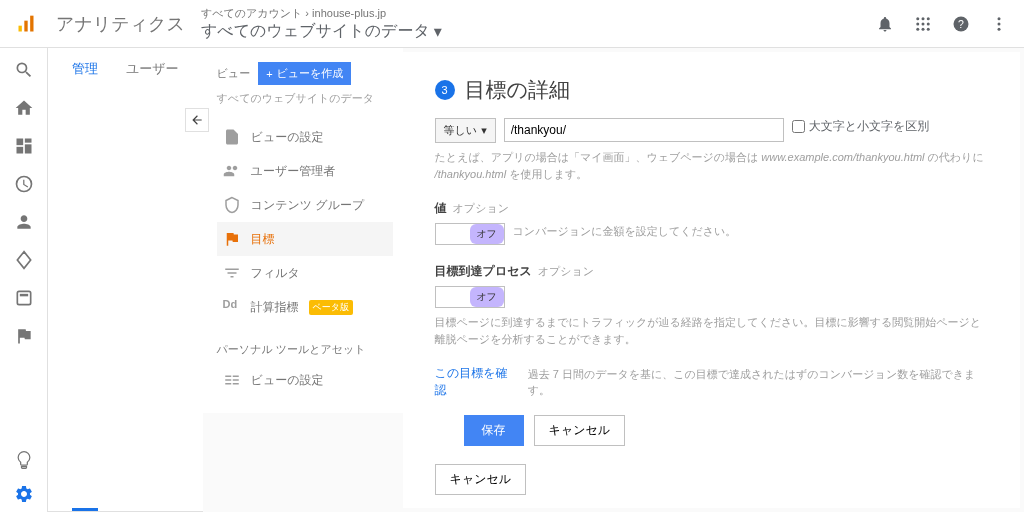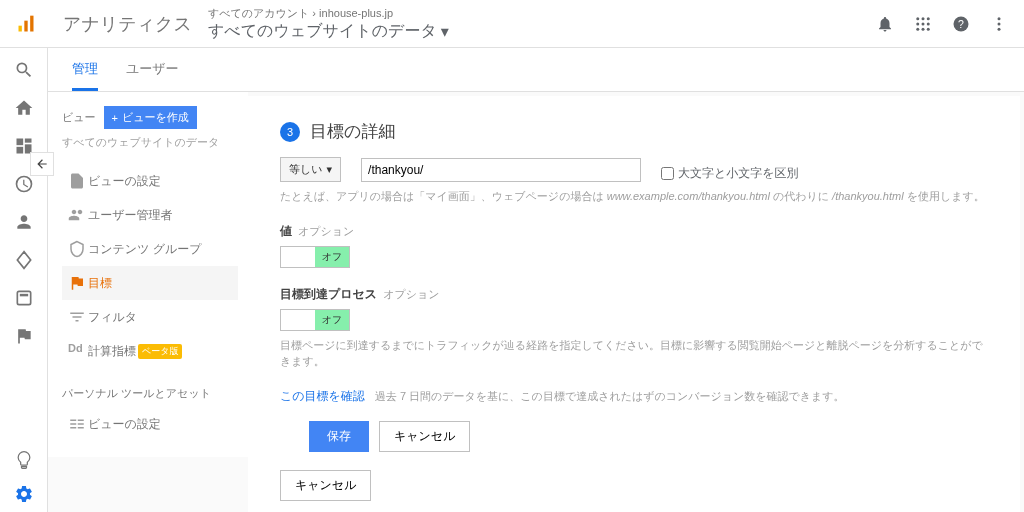--- a/index.html
+++ b/index.html
@@ -1,64 +1,64 @@
 <!DOCTYPE html>
 <html><head>
 <meta charset="utf-8">
 <style>
 * { box-sizing: border-box; margin: 0; padding: 0; }
 body { font-family: Arial, "Hiragino Sans", sans-serif; font-size: 13px; color: #333; background: #fff; width: 1024px; height: 512px; overflow: hidden; }
 .topbar { height: 48px; display: flex; align-items: center; padding: 0 16px; border-bottom: 1px solid #e0e0e0; }
-.logo-area { display: flex; align-items: center; gap: 23px; }
+.logo-area { display: flex; align-items: center; gap: 16px; }
 .logo-icon { width: 20px; height: 20px; }
 .brand { font-size: 18px; color: #757575; margin-left: 4px; margin-right: 16px; }
 .crumb-area { display: flex; flex-direction: column; }
 .crumb-top { font-size: 11px; color: #757575; }
 .crumb-title { font-size: 16px; color: #5f6368; display: flex; align-items: center; gap: 4px; }
 .spacer { flex: 1; }
 .topbar .ticon { width: 18px; height: 18px; margin-left: 20px; fill: #5f6368; cursor: pointer; }
 .shell { display: flex; height: 464px; }
 .rail { width: 48px; border-right: 1px solid #e0e0e0; display: flex; flex-direction: column; align-items: center; padding-top: 12px; }
 .rail-top { flex: 1; display: flex; flex-direction: column; align-items: center; gap: 18px; }
 .rail-bottom { display: flex; flex-direction: column; align-items: center; gap: 14px; padding-bottom: 8px; }
 .ricon { width: 20px; height: 20px; fill: #757575; cursor: pointer; }
 .ricon.gear { fill: #1a73e8; }
 .tabs { display: flex; gap: 28px; padding: 12px 24px 0; border-bottom: 1px solid #e0e0e0; }
 .tab { font-size: 13px; color: #757575; padding-bottom: 10px; cursor: pointer; }
 .tab.active { color: #1a73e8; border-bottom: 3px solid #1a73e8; }
-.content { flex: 1; display: flex; flex-direction: column; }
+.content { flex: 1; display: flex; flex-direction: row; }
 .body { flex: 1; display: flex; background: #fafafa; position: relative; }
 .sidepanel { width: 200px; padding: 14px 10px 0 14px; background: #fff; }
 .view-row { display: flex; align-items: center; gap: 8px; margin-bottom: 6px; }
 .view-label { font-size: 11px; color: #757575; }
 .create-btn { background: #4285f4; color: #fff; font-size: 11px; padding: 4px 8px; border: none; cursor: pointer; display: flex; align-items: center; gap: 4px; }
 .view-sub { font-size: 11px; color: #9e9e9e; margin-bottom: 14px; }
-.nav-item { display: flex; align-items: center; gap: 2px; padding: 8px 6px; font-size: 12px; color: #757575; cursor: pointer; }
+.nav-item { display: flex; align-items: center; gap: 10px; padding: 8px 6px; font-size: 12px; color: #757575; cursor: pointer; }
 .nav-item.active { color: #e8710a; background: #f5f5f5; }
 .nav-item .nicon { width: 18px; height: 18px; fill: #9e9e9e; }
 .nav-item.active .nicon { fill: #e8710a; }
 .beta { background: #fbbc04; color: #fff; font-size: 9px; padding: 1px 4px; border-radius: 2px; }
 .section-label { font-size: 11px; color: #757575; margin: 18px 0 6px; }
 .back-tab { position: absolute; left: -18px; top: 60px; width: 24px; height: 24px; background: #fff; border: 1px solid #e0e0e0; display: flex; align-items: center; justify-content: center; cursor: pointer; }
 .side-wrap { position: relative; }
 .main { flex: 1; padding: 24px 32px; background: #fff; margin: 4px 4px 4px 0; }
 .step-head { display: flex; align-items: center; gap: 10px; margin-bottom: 14px; }
 .step-num { width: 20px; height: 20px; border-radius: 50%; background: #1a73e8; color: #fff; font-size: 11px; display: flex; align-items: center; justify-content: center; }
-.step-title { font-size: 17px; color: #424242; }
+.step-title { font-size: 21px; color: #424242; }
 .section { margin-bottom: 18px; }
 .sec-label { font-size: 12px; font-weight: bold; color: #424242; margin-bottom: 6px; }
-.sec-row { display: flex; align-items: flex-end; gap: 20px; }
+.sec-row { display: flex; align-items: flex-start; gap: 8px; }
 .dd { border: 1px solid #c0c0c0; background: #f5f5f5; padding: 4px 8px; font-size: 11px; cursor: pointer; display: flex; align-items: center; gap: 4px; }
 .txtin { border: 1px solid #c0c0c0; padding: 4px 6px; font-size: 12px; width: 280px; }
 .chk-row { display: flex; align-items: center; gap: 4px; font-size: 12px; color: #5f6368; }
 .help { font-size: 11px; color: #9e9e9e; margin-top: 6px; line-height: 1.5; }
 .opt { font-size: 11px; color: #9e9e9e; margin-left: 6px; }
 .toggle { display: flex; border: 1px solid #c0c0c0; width: 70px; height: 22px; cursor: pointer; }
 .toggle .half { flex: 1; display: flex; align-items: center; justify-content: center; font-size: 10px; }
-.toggle .half.off { background: #86efac; }
+.toggle .half.off { background: #c4b5fd; border-radius: 6px; }
 .toggle .half.on { background: #fff; }
 .verify { color: #1a73e8; font-size: 12px; cursor: pointer; }
 .verify-row { display: flex; align-items: center; gap: 10px; margin-top: 18px; }
 .btnrow { display: flex; gap: 10px; margin-top: 16px; }
 .btn-primary { background: #4285f4; color: #fff; border: none; padding: 6px 18px; font-size: 12px; cursor: pointer; margin-left: 29px; }
 .btn-secondary { background: #fff; border: 1px solid #c0c0c0; padding: 6px 14px; font-size: 12px; cursor: pointer; }
 .cancel2 { margin-top: 18px; }
 </style>
 </head>
 <body>
@@ -244,20 +244,21 @@
           </div>
         </div>
 
         <div class="section">
           <div><span class="sec-label" style="display:inline">値</span><span class="opt">オプション</span></div>
           <div class="sec-row" style="margin-top:6px">
             <div class="toggle">
                 <div class="half on"></div>
                 <div class="half off">オフ</div>
               </div>
+            <span class="help" style="margin:0">コンバージョンに金額を設定してください。</span>
           </div>
         </div>
 
         <div class="section">
           <div><span class="sec-label" style="display:inline">目標到達プロセス</span><span class="opt">オプション</span></div>
           <div class="sec-row" style="margin-top:6px">
             <div class="toggle">
                 <div class="half on"></div>
                 <div class="half off">オフ</div>
               </div>

